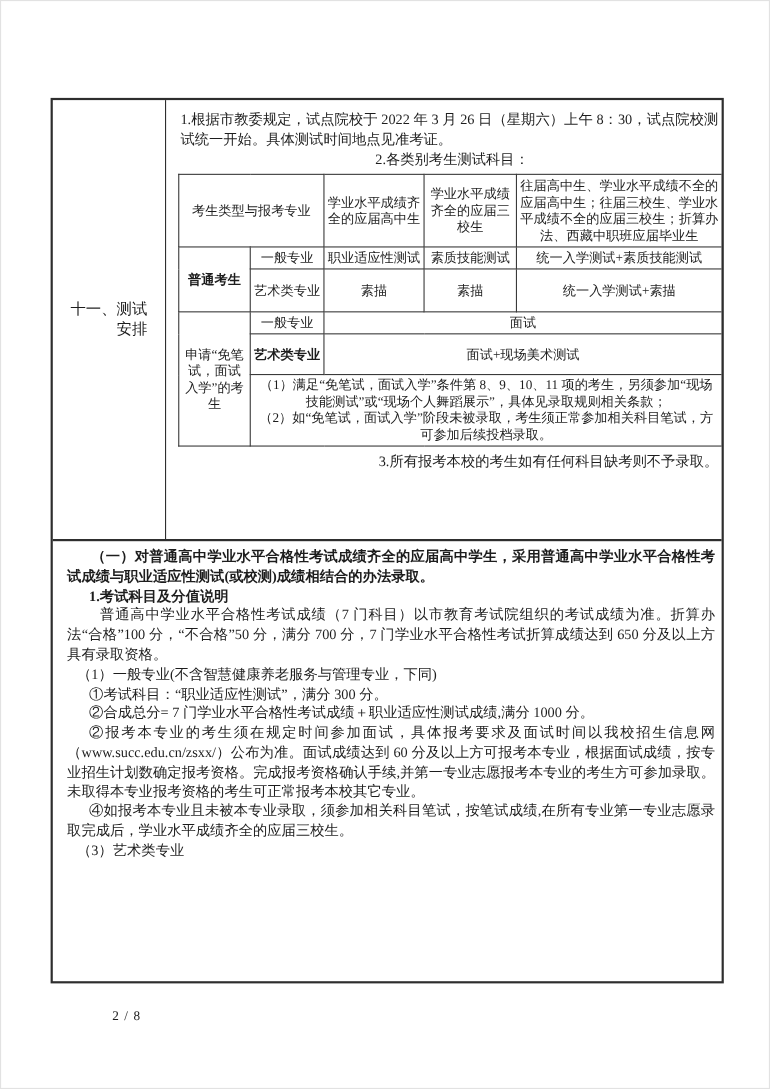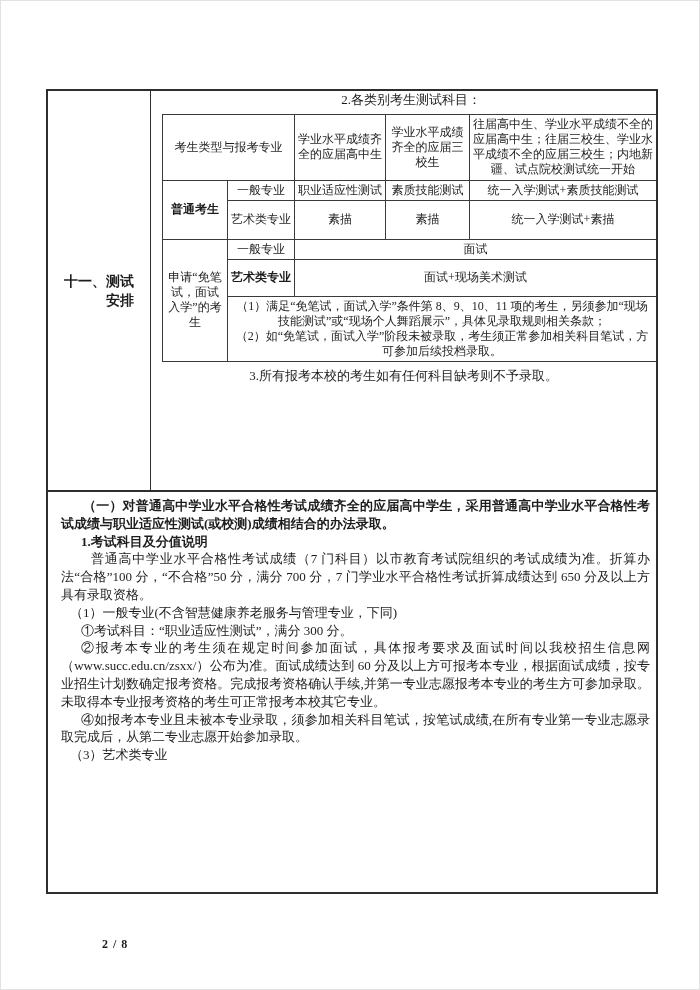--- a/index.html
+++ b/index.html
@@ -13,30 +13,30 @@
     position:absolute;left:45px;top:88px;width:612px;height:805px;
     border:2px solid #2e2e2e;box-sizing:border-box;
   }
   .sec{display:flex;box-sizing:border-box;}
   .sec-11{height:401px;border-bottom:2px solid #2e2e2e;}
   .sec-12{height:400px;}
   .label-cell{
     width:103px;flex:0 0 103px;border-right:1px solid #2e2e2e;box-sizing:border-box;
     display:flex;align-items:center;justify-content:center;
   }
-  .label-inner{font-weight:bold;font-size:14px;line-height:19px;}
+  .label-inner{font-weight:normal;font-size:14px;line-height:19px;}
   .label-inner .l2{padding-left:42px;}
   .content-cell{flex:1 1 auto;box-sizing:border-box;overflow:hidden;position:relative;}
   p{margin:0;}
   .body-text{
     font-size:13px;line-height:17.8px;text-align:justify;
   }
   .intro-p{margin:9px 3px 0 13px;}
   .subjects-p{margin:0 3px 0 18px;text-align:center;}
-  .absence-p{margin:5px 3px 0 3px;text-align:center;}
+  .absence-p{margin:5px 3px 0 3px;text-align:right;}
 
   table.inner{
     border-collapse:collapse;margin:5px 0 0 11px;width:494px;table-layout:fixed;
   }
   table.inner td{
     border:1px solid #3a3a3a;font-size:12px;line-height:15px;
     text-align:center;vertical-align:middle;padding:2px 3px;box-sizing:border-box;
   }
   td.notes-cell{
     text-align:justify;font-size:12.5px;line-height:16.5px;padding:2px 5px;
@@ -44,55 +44,56 @@
   .h66{height:66px;} .h37{height:37px;font-weight:bold;} .h39{height:39px;} .h63{height:63px;}
 
   .r-paras{padding:5px 6px 0 13px;}
   .pb{font-weight:bold;}
   .i9{text-indent:9px;}
   .i20{text-indent:20px;}
   .i22{text-indent:22px;}
   .i30{text-indent:30px;}
 
   .footer{
-    position:absolute;left:101px;top:936px;font-size:12px;font-weight:bold;
+    position:absolute;left:101px;top:915px;font-size:12px;font-weight:normal;
     letter-spacing:1px;
   }
 </style>
 </head>
 <body>
 
 <div class="page">
 
   <div class="doc-table">
 
     <div class="sec sec-11">
       <div class="label-cell">
         <div class="label-inner">
           <div class="l1">十一、测试</div>
           <div class="l2">安排</div>
         </div>
       </div>
       <div class="content-cell">
+        <p class="body-text intro-p">1.根据市教委规定，试点院校于 2022 年 3 月 26 日（星期六）上午 8：30，试点院校测试统一开始。具体测试时间地点见准考证。</p>
         <p class="body-text subjects-p">2.各类别考生测试科目：</p>
 
         <table class="inner">
           <colgroup>
             <col style="width:65px">
               <col style="width:67px">
               <col style="width:91px">
               <col style="width:84px">
               <col style="width:187px">
           </colgroup>
           <tbody>
               <tr>
             <td colspan="2" class="h66">考生类型与报考专业</td>
             <td>学业水平成绩齐全的应届高中生</td>
             <td>学业水平成绩齐全的应届三校生</td>
-            <td>往届高中生、学业水平成绩不全的应届高中生；往届三校生、学业水平成绩不全的应届三校生；内地新疆、试点院校测试统一开始</td>
+            <td>往届高中生、学业水平成绩不全的应届高中生；往届三校生、学业水平成绩不全的应届三校生；折算办法、西藏中职班应届毕业生</td>
           </tr>
           <tr>
             <td rowspan="2" class="h37">普通考生</td>
             <td>一般专业</td>
             <td>职业适应性测试</td>
             <td>素质技能测试</td>
             <td>统一入学测试+素质技能测试</td>
           </tr>
           <tr>
             <td class="h39">艺术类专业</td>
@@ -123,22 +124,23 @@
     </div>
 
     <div class="sec sec-12">
       <div class="content-cell">
         <div class="r-paras body-text">
           <p class="pb i22">（一）对普通高中学业水平合格性考试成绩齐全的应届高中学生，采用普通高中学业水平合格性考试成绩与职业适应性测试(或校测)成绩相结合的办法录取。</p>
           <p class="pb i20">1.考试科目及分值说明</p>
           <p class="i30">普通高中学业水平合格性考试成绩（7 门科目）以市教育考试院组织的考试成绩为准。折算办法“合格”100 分，“不合格”50 分，满分 700 分，7 门学业水平合格性考试折算成绩达到 650 分及以上方具有录取资格。</p>
           <p class="i9">（1）一般专业(不含智慧健康养老服务与管理专业，下同)</p>
           <p class="i20">①考试科目：“职业适应性测试”，满分 300 分。</p>
+          <p class="i20">②合成总分= 7 门学业水平合格性考试成绩＋职业适应性测试成绩,满分 1000 分。</p>
           <p class="i20">②报考本专业的考生须在规定时间参加面试，具体报考要求及面试时间以我校招生信息网（www.succ.edu.cn/zsxx/）公布为准。面试成绩达到 60 分及以上方可报考本专业，根据面试成绩，按专业招生计划数确定报考资格。完成报考资格确认手续,并第一专业志愿报考本专业的考生方可参加录取。未取得本专业报考资格的考生可正常报考本校其它专业。</p>
-          <p class="i20">④如报考本专业且未被本专业录取，须参加相关科目笔试，按笔试成绩,在所有专业第一专业志愿录取完成后，从第二专业志愿开始参加录取。</p>
+          <p class="i20">④如报考本专业且未被本专业录取，须参加相关科目笔试，按笔试成绩,在所有专业第一专业志愿录取完成后，学业水平成绩齐全的应届三校生。</p>
           <p class="i9">（3）艺术类专业</p>
         </div>
       </div>
     </div>
 
   </div>
 
   <div class="footer">2 / 8</div>
 </div>
 

